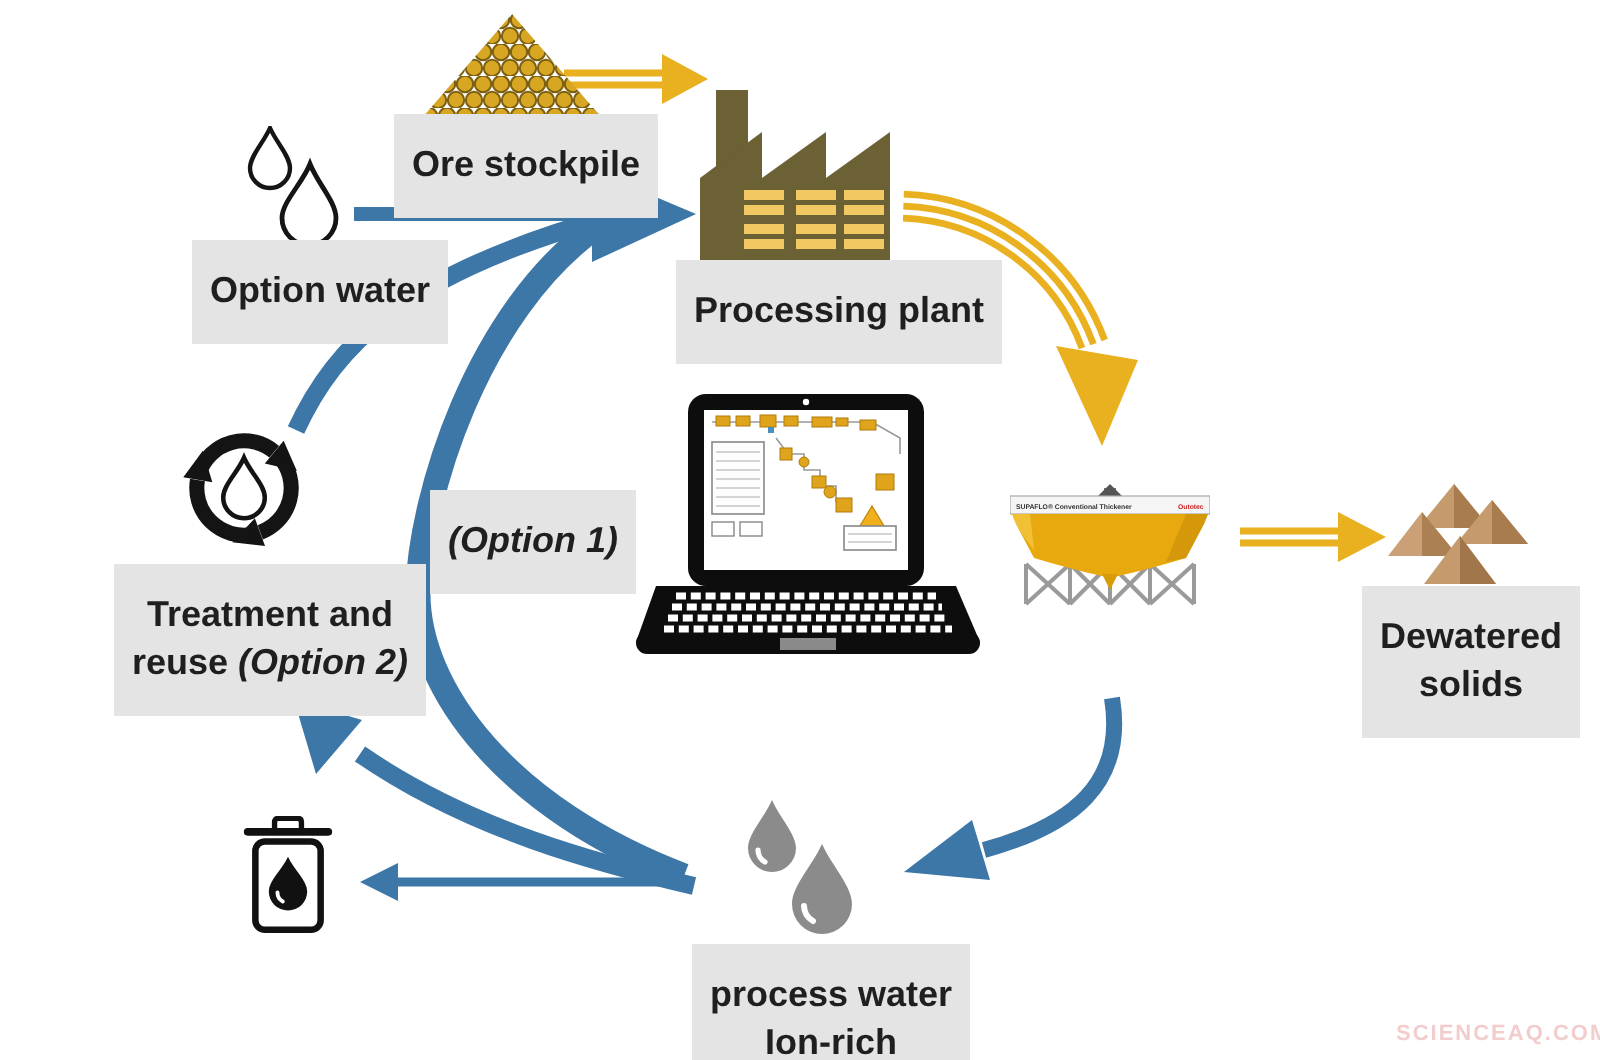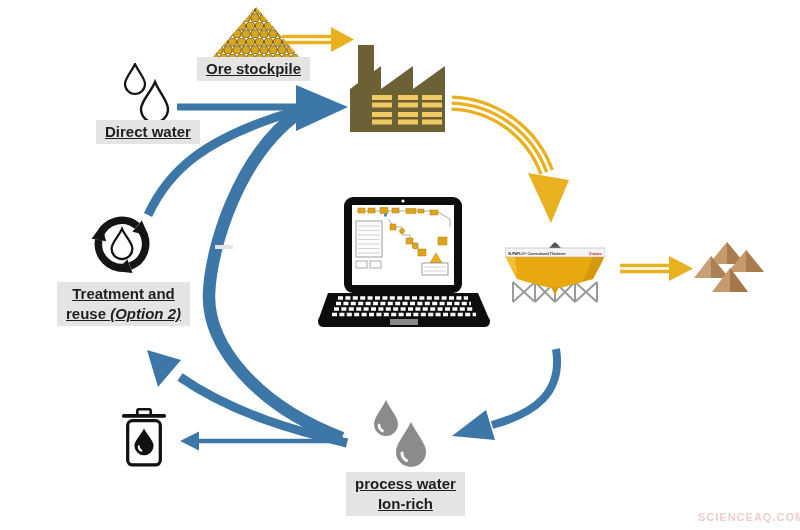--- a/index.html
+++ b/index.html
@@ -1,21 +1,21 @@
 <!DOCTYPE html>
 <html><head>
 <meta charset="utf-8">
 <style>
   html,body{margin:0;padding:0;background:#fff;}
   #canvas{position:relative;width:800px;height:530px;background:#fff;overflow:hidden;
           font-family:"Liberation Sans",sans-serif;}
   svg{display:block;}
   .abs{position:absolute;}
   .lbl{position:absolute;background:#e4e4e4;color:#1f1f1f;font-weight:bold;
-       font-size:15px;line-height:1.32;text-align:center;padding:2px 9px;white-space:nowrap;text-decoration:underline;}
+       font-size:18px;line-height:1.32;text-align:center;padding:14px 9px;white-space:nowrap;}
   .it{font-style:italic;}
   .watermark{position:absolute;color:#f2cdcd;font-size:11px;letter-spacing:1px;font-weight:bold;}
 </style>
 </head>
 <body>
 
 <div id="canvas">
 
   <svg class="abs" style="left:0;top:0" width="800" height="530">
 
@@ -86,47 +86,51 @@
         <rect x="48" y="60.5" width="20" height="5"></rect>
         <rect x="72" y="60.5" width="20" height="5"></rect>
       <rect x="22" y="70" width="20" height="5"></rect>
         <rect x="48" y="70" width="20" height="5"></rect>
         <rect x="72" y="70" width="20" height="5"></rect>
       <rect x="22" y="77.5" width="20" height="5"></rect>
         <rect x="48" y="77.5" width="20" height="5"></rect>
         <rect x="72" y="77.5" width="20" height="5"></rect>
     </g>
   </svg>
+  <div class="lbl" style="left:338px;top:130px">
+    <span>Processing plant</span>
+  </div>
 
   <svg class="abs" style="left:122px;top:63px" width="52" height="60" viewBox="0 0 52 60">
     <path d="M13,1 C10,8 3,15 3,21 a10,10 0 0 0 20,0 C23,15 16,8 13,1 Z" fill="#fff" stroke="#151515" stroke-width="2.2"></path>
     <path d="M33,19 C29,29 19,38 19,46 a13.5,13.5 0 0 0 27,0 C46,38 37,29 33,19 Z" fill="#fff" stroke="#151515" stroke-width="2.4"></path>
   </svg>
   <div class="lbl" style="left:96px;top:120px">
-    <span>Direct water</span>
+    <span>Option water</span>
   </div>
 
   <svg class="abs" style="left:88px;top:210px" width="68" height="68" viewBox="0 0 72 72">
     <defs>
       <g id="rarc">
         <path d="M12.5,27.5 A25,25 0 0 1 52,16.8" fill="none" stroke="#141414" stroke-width="8"></path>
         <polygon points="64,27 47,23 57,11" fill="#141414"></polygon>
       </g>
     </defs>
     <use href="#rarc"></use>
     <use href="#rarc" transform="rotate(120 36 36)"></use>
     <use href="#rarc" transform="rotate(240 36 36)"></use>
     <path d="M36,20 C32.5,28 25,34.5 25,41 a11,11 0 0 0 22,0 C47,34.5 39.5,28 36,20 Z" fill="#fff" stroke="#141414" stroke-width="2.4"></path>
   </svg>
   <div class="lbl" style="left:57px;top:282px">
     <div>Treatment and</div>
     <div><span>reuse </span><span class="it">(Option 2)</span></div>
   </div>
 
   <div class="lbl" style="left:215px;top:245px">
+    <div class="it">(Option 1)</div>
   </div>
 
   <svg class="abs" style="left:318px;top:197px" width="172" height="132" viewBox="0 0 172 132">
     <rect x="26" y="0" width="118" height="96" rx="9" fill="#0d0d0d"></rect>
     <rect x="34" y="8" width="102" height="80" fill="#ffffff"></rect>
     <circle cx="85" cy="4" r="1.6" fill="#ffffff"></circle>
 
     <g>
       <path d="M38,14 H118 L132,22 V30" stroke="#999" stroke-width="0.8" fill="none"></path>
       <g fill="#e0a41c" stroke="#b07b08" stroke-width="0.5">
@@ -211,20 +215,24 @@
       <polygon points="33,2 51,24 15,24" fill="#c59a6c"></polygon>
         <polygon points="33,2 51,24 33,24" fill="#a87c4f"></polygon>
       <polygon points="52,10 70,32 34,32" fill="#c59a6c"></polygon>
         <polygon points="52,10 70,32 52,32" fill="#a87c4f"></polygon>
       <polygon points="17,16 35,38 0,38" fill="#cba077"></polygon>
         <polygon points="17,16 35,38 17,38" fill="#ab8052"></polygon>
       <polygon points="36,28 54,52 18,52" fill="#c59a6c"></polygon>
         <polygon points="36,28 54,52 36,52" fill="#a2764b"></polygon>
     </g>
   </svg>
+  <div class="lbl" style="left:681px;top:293px">
+    <div>Dewatered</div>
+    <div>solids</div>
+  </div>
 
   <svg class="abs" style="left:370px;top:398px" width="62" height="74" viewBox="0 0 62 74">
     <path d="M16,2 C12,11 4,19 4,26 a12,12 0 0 0 24,0 C28,19 20,11 16,2 Z" fill="#8b8b8b"></path>
     <path d="M9,27 a7,7 0 0 0 3.5,6" stroke="#fff" stroke-width="2.6" fill="none" stroke-linecap="round"></path>
     <path d="M41,24 C36,35 26,45 26,54 a15,15 0 0 0 30,0 C56,45 46,35 41,24 Z" fill="#8b8b8b"></path>
     <path d="M32,55 a9,9 0 0 0 4.5,7.5" stroke="#fff" stroke-width="3" fill="none" stroke-linecap="round"></path>
   </svg>
   <div class="lbl" style="left:346px;top:472px">
     <div>process water</div>
     <div>Ion-rich</div>

